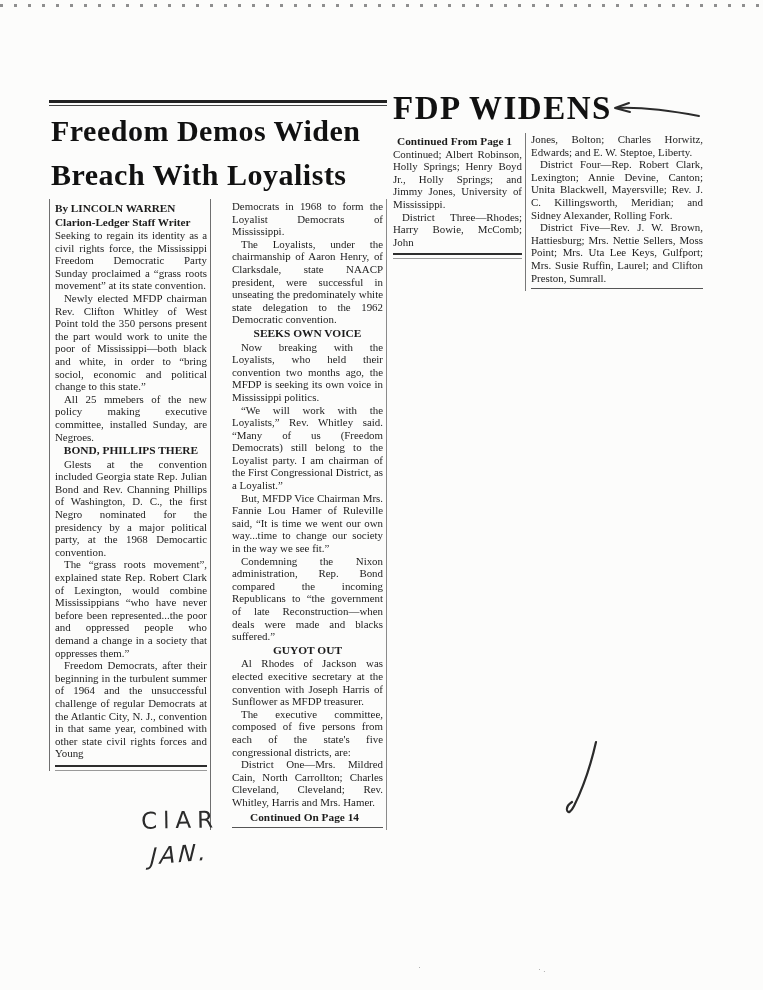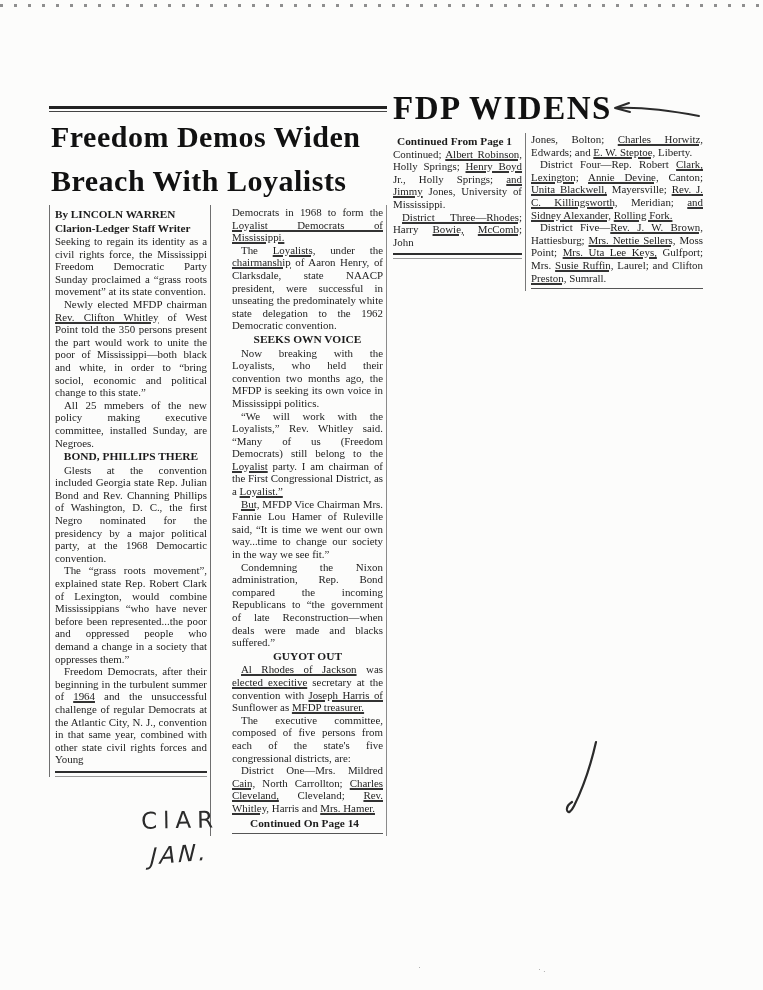--- a/index.html
+++ b/index.html
@@ -6,21 +6,21 @@
   .page {
     position:relative; width:763px; height:990px;
     background:#fcfcfb; overflow:hidden;
     font-family:"Liberation Serif", serif; color:#1c1c1c;
   }
   .dotted-top {
     position:absolute; top:4px; left:0; width:763px; height:3px;
     background:repeating-linear-gradient(90deg,#8f8f8f 0 3px, transparent 3px 14px);
   }
   .clip { position:absolute; }
-  .clip-left { left:49px; top:106px; width:338px; }
+  .clip-left { left:49px; top:100px; width:338px; }
   .clip-right { left:391px; top:90px; width:314px; }
 
   .rule-double { border-top:3px solid #222; border-bottom:1px solid #444; height:2px; }
 
   .headline-left {
     font-size:30px; font-weight:bold; line-height:44px; letter-spacing:0.5px;
     margin:3px 0 2px 2px; color:#111;
   }
   .headline-right {
     font-size:33px; font-weight:bold; letter-spacing:1.5px;
@@ -32,21 +32,21 @@
   .clip-left .col1 { width:161px; border-left:1px solid #6f6f6f; padding:3px 3px 0 5px; }
   .clip-left .col2 { width:177px; border-left:1px solid #6f6f6f; border-right:1px solid #8a8a8a; padding:1px 3px 0 21px; }
   .clip-right .col1 { width:134px; padding:0 3px 0 2px; }
   .clip-right .col2 { width:180px; border-left:1px solid #777; padding:0 2px 0 5px; }
 
   p.para { margin:0; text-align:justify; text-indent:9px; font-size:10.9px; line-height:12.6px; }
   p.para.flush { text-indent:0; }
   p.para.subhead { text-align:center; text-indent:0; font-weight:bold; font-size:11.4px; margin:1px 0; }
   p.para.byline { text-align:left; text-indent:0; font-weight:bold; font-size:11.2px; line-height:13.5px; }
   p.para.continued { text-align:center; text-indent:0; font-weight:bold; font-size:11.3px; padding-right:6px; margin-top:2px; }
-  .pen-underline { text-decoration:underline; text-decoration-thickness:1.5px; text-underline-offset:1px; text-decoration-color:#333; }
+  .pen-underline { text-decoration-thickness:1.5px; text-underline-offset:1px; text-decoration-color:#333; }
 
   .endrule { border-top:2px solid #2d2d2d; border-bottom:1px solid #999; height:3px; margin-top:5px; }
   .endrule-thin { border-top:1.5px solid #555; height:2px; margin-top:4px; }
 
   .headline-row { position:relative; }
   .arrow-annotation { position:absolute; right:2px; top:10px; }
 
   .handwriting {
     position:absolute; font-family:"DejaVu Sans", sans-serif; color:#2b2b2b;
     font-size:23px; white-space:nowrap;

